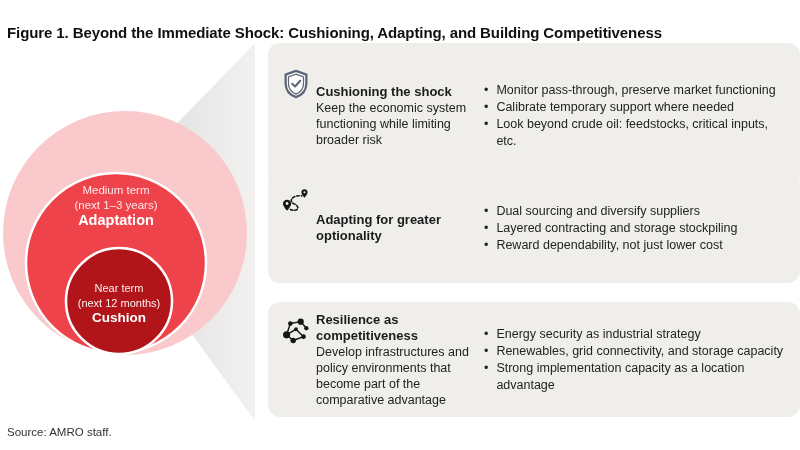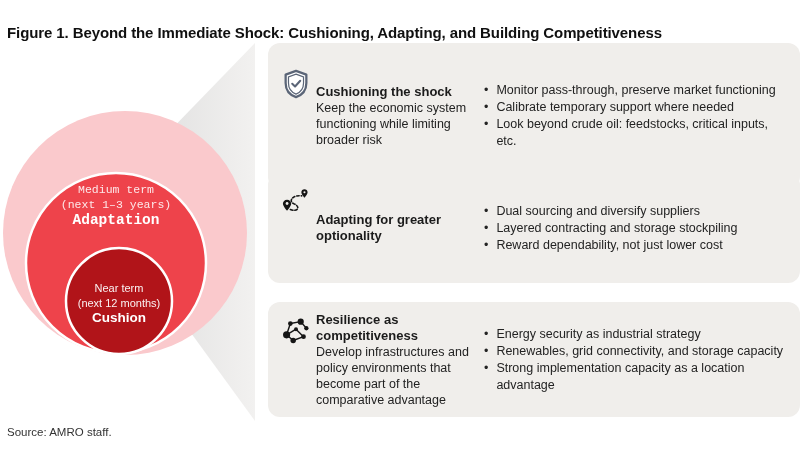--- a/index.html
+++ b/index.html
@@ -19,21 +19,21 @@
     font-size:15px;font-weight:700;color:#101010;letter-spacing:-0.1px;
   }
   .graphic-svg{position:absolute;left:0;top:0;width:800px;height:450px;}
   .ring-text{
     position:absolute;width:160px;text-align:center;line-height:15px;
   }
   .ring-text .term,.ring-text .horizon{font-size:12px;}
   .ring-text .ring-label{font-size:15px;font-weight:700;margin-top:1px;}
   .rt-outer{left:45px;top:120px;color:#2a2a2a;}
   .rt-outer .ring-label{color:#111;}
-  .rt-middle{left:36px;top:183px;color:rgba(255,255,255,0.88);line-height:14.5px;font-family:Liberation Mono, monospace;}
+  .rt-middle{left:36px;top:183px;color:rgba(255,255,255,0.88);line-height:14.5px;}
   .rt-middle .term,.rt-middle .horizon{font-size:11.5px;}
   .rt-middle .ring-label{color:#fff;font-size:14.5px;}
   .rt-inner{left:39px;top:281px;color:rgba(255,255,255,0.94);line-height:14.5px;}
   .rt-inner .term,.rt-inner .horizon{font-size:11px;}
   .rt-inner .ring-label{color:#fff;font-size:13.5px;}
   .panel{
     position:absolute;left:268px;right:0;background:var(--panel-bg);
     border-radius:12px;
   }
   .panel-1{top:43px;height:146px;padding-left:20px;}

